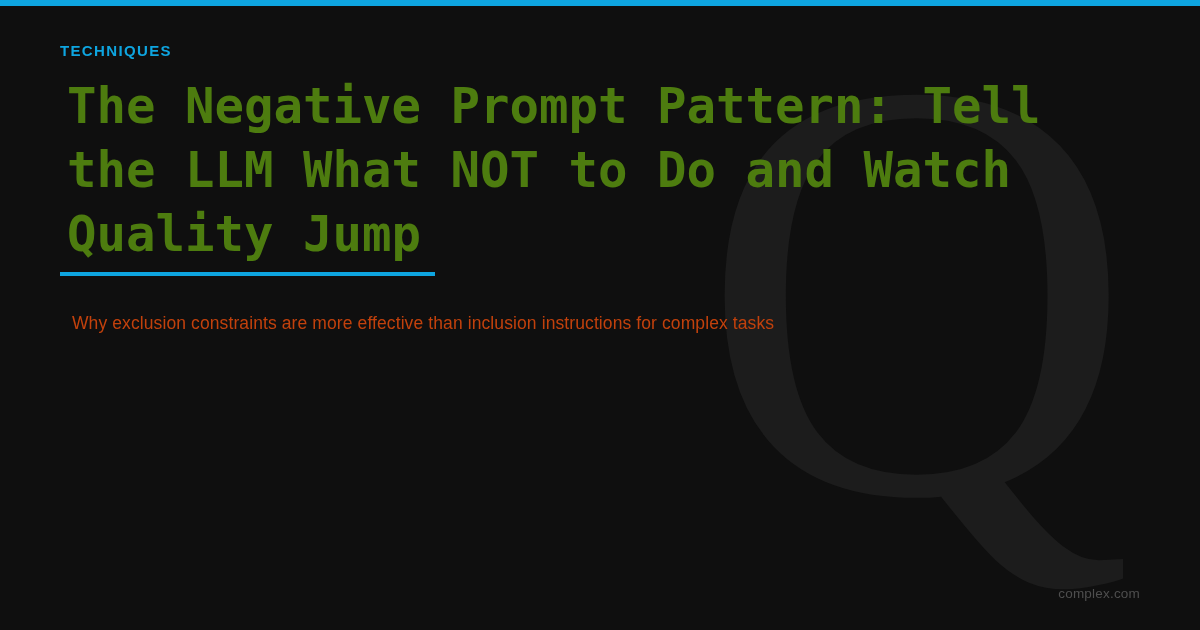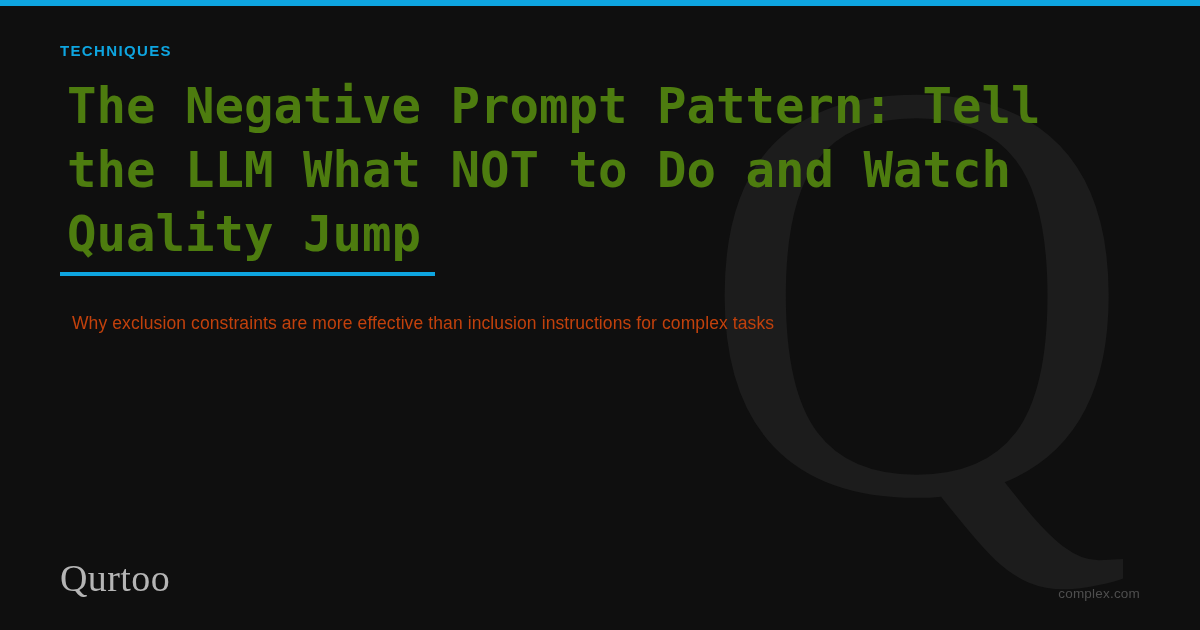--- a/index.html
+++ b/index.html
@@ -145,18 +145,17 @@
     <div id="eyebrow">TECHNIQUES</div>
 
     <h1 id="headline">The Negative Prompt Pattern: Tell
 the LLM What NOT to Do and Watch
 Quality Jump</h1>
 
     <div id="accent-rule"></div>
 
     <p id="subtitle">Why exclusion constraints are more effective than inclusion instructions for complex tasks</p>
 
-    <div id="brand-logo">Qurtoo</div>
 
     <div id="site-domain">complex.com</div>
 
   </div>
 </div>
 
 </body></html>

